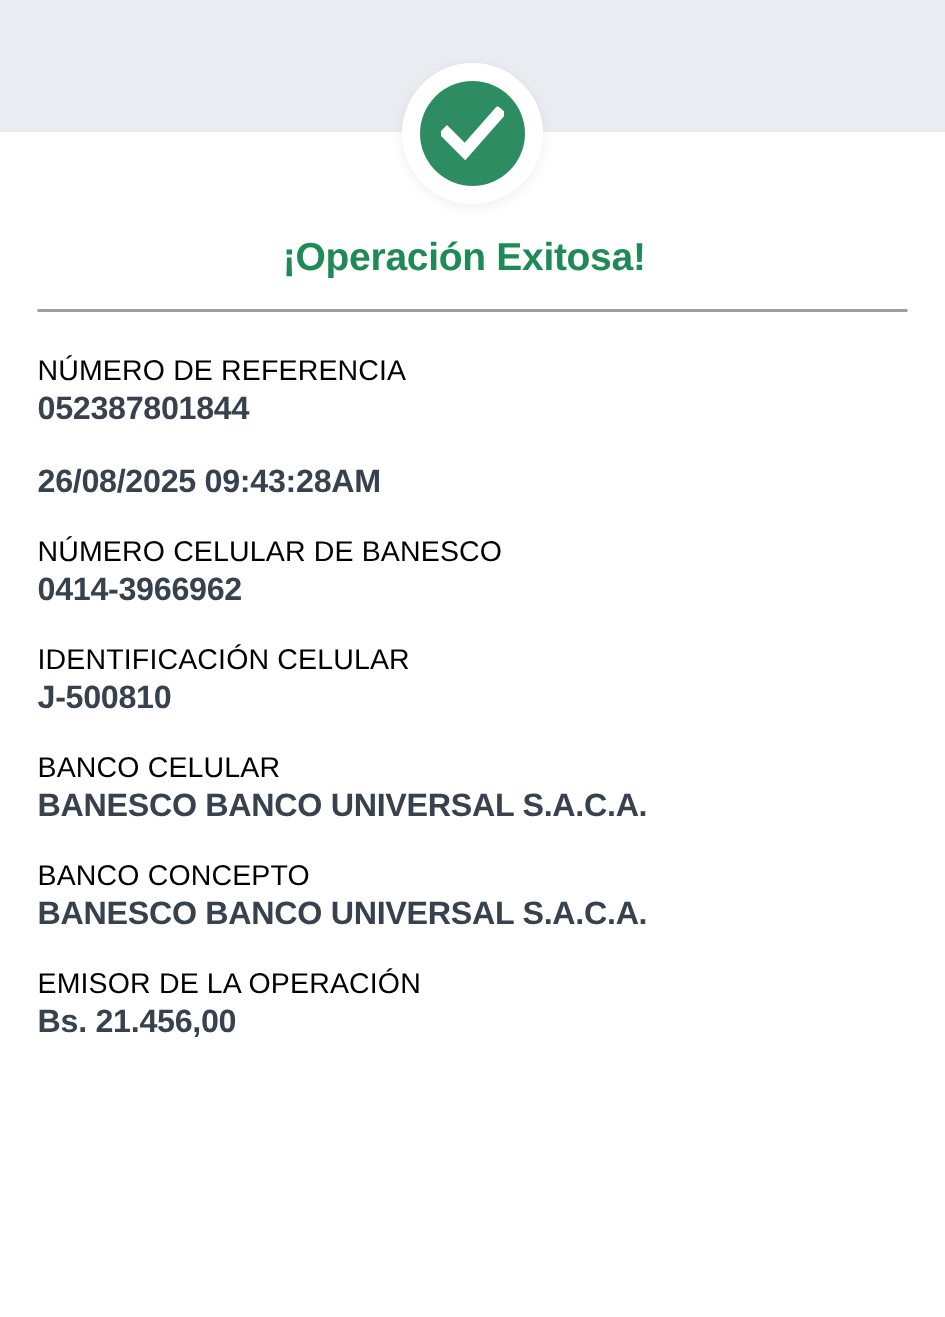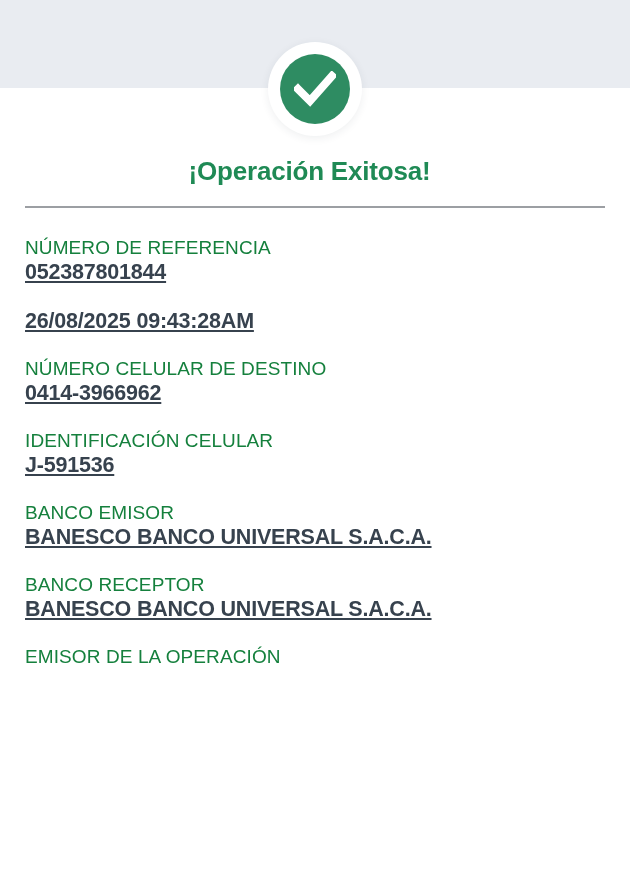--- a/index.html
+++ b/index.html
@@ -59,30 +59,29 @@
   .fields {
     margin: 28px 25px 0 25px;
   }
   .field {
     margin-bottom: 22px;
   }
   .field-label {
     font-size: 19px;
     line-height: 23px;
     font-weight: 400;
-    color: #15803d;
+    color: #000000;
     letter-spacing: 0.1px;
   }
   .field-value {
     font-size: 21.5px;
     line-height: 27px;
     font-weight: 700;
     color: #37424E;
     letter-spacing: -0.2px;
-    text-decoration: underline;
   }
 </style>
 </head>
 <body>
 
 <div class="screen">
 
   <div class="band"></div>
 
   <div class="badge">
@@ -105,40 +104,41 @@
     </div>
 
     <div class="field">
       <div class="field-value">26/08/2025 09:43:28AM</div>
     </div>
 
     <div class="field">
     </div>
 
     <div class="field">
-      <div class="field-label">NÚMERO CELULAR DE DESTINO</div>
+      <div class="field-label">NÚMERO CELULAR DE BANESCO</div>
       <div class="field-value">0414-3966962</div>
     </div>
 
     <div class="field">
       <div class="field-label">IDENTIFICACIÓN CELULAR</div>
-      <div class="field-value">J-591536</div>
+      <div class="field-value">J-500810</div>
     </div>
 
     <div class="field">
-      <div class="field-label">BANCO EMISOR</div>
+      <div class="field-label">BANCO CELULAR</div>
       <div class="field-value">BANESCO BANCO UNIVERSAL S.A.C.A.</div>
     </div>
 
     <div class="field">
-      <div class="field-label">BANCO RECEPTOR</div>
+      <div class="field-label">BANCO CONCEPTO</div>
       <div class="field-value">BANESCO BANCO UNIVERSAL S.A.C.A.</div>
     </div>
 
     <div class="field">
       <div class="field-label">EMISOR DE LA OPERACIÓN</div>
+      <div class="field-value">Bs. 21.456,00</div>
     </div>
 
     <div class="field">
     </div>
 
   </div>
 </div>
 
 </body></html>

